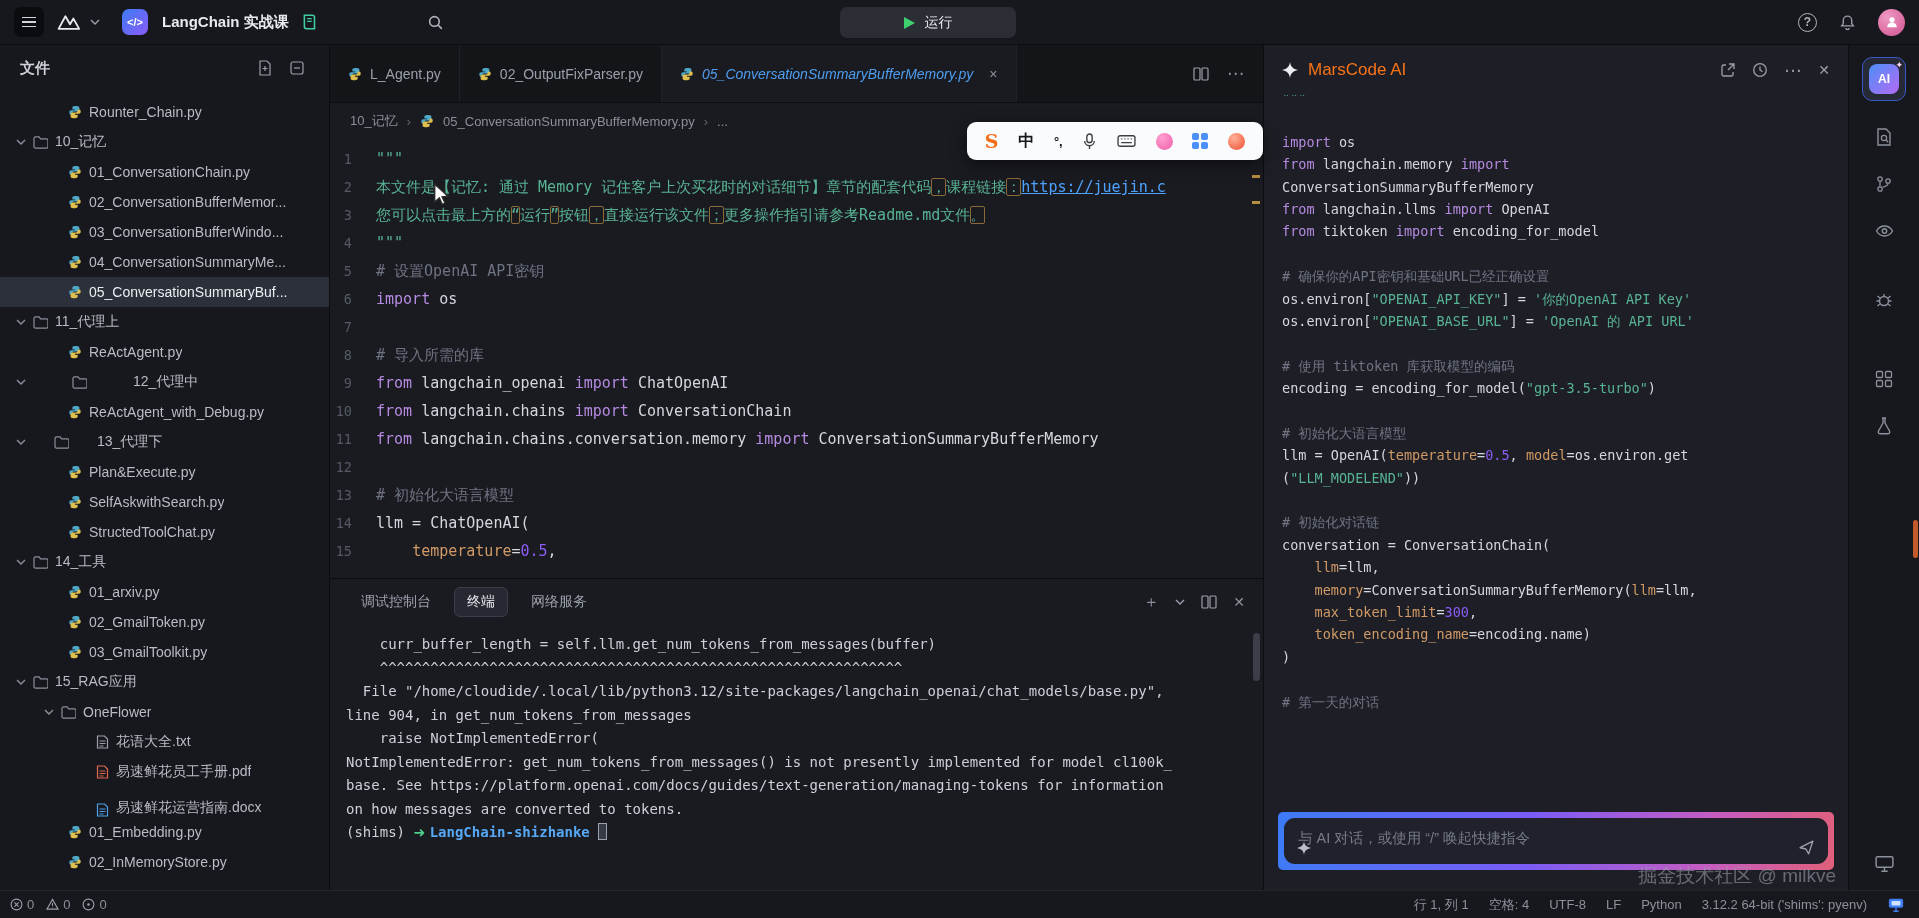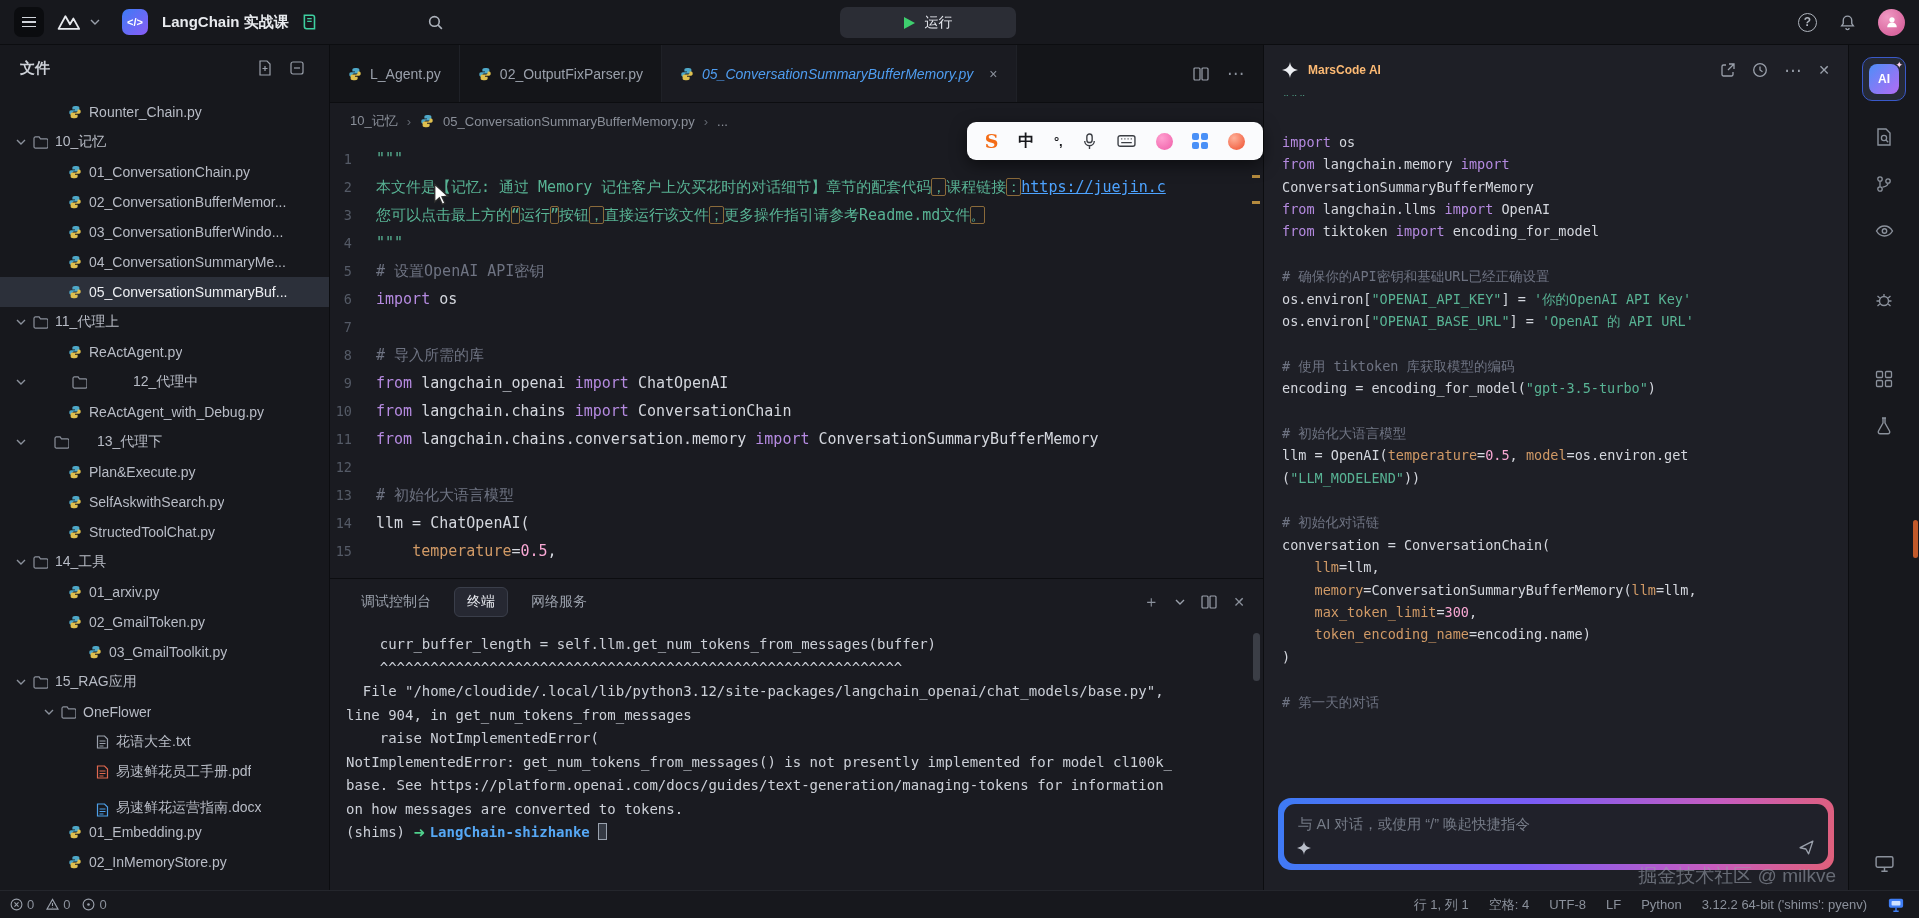--- a/index.html
+++ b/index.html
@@ -56,21 +56,21 @@
 
 
 .code-wrap{flex:1;position:relative;overflow:hidden;padding-top:6px}
 .code-line{display:flex;white-space:pre}
 .ed-code .code-line{height:28px;line-height:28px}
 .ln-num{flex:none;width:46px;text-align:right;padding-right:24px;color:#545a66;
   font:13.5px "DejaVu Sans Mono","Liberation Mono",monospace;line-height:inherit}
 .ln-body{font-family:"DejaVu Sans Mono","Liberation Mono",monospace;overflow:hidden;white-space:pre}
 .ed-code .ln-body{font-size:15px}
 .tk.pln{color:#d4d7de}.tk.kw{color:#b58ae0}.tk.str{color:#58b394}.tk.cmt{color:#6e7382}
-.tk.num{color:#f9a8d4}.tk.prm{color:#d19a66}
+.tk.num{color:#8b5cf6}.tk.prm{color:#d19a66}
 .tk.lnk{color:#4da3ff;text-decoration:underline}
 .tk.box{outline:1px solid #8a6a3a;outline-offset:-1px;border-radius:2px}
 .lint-marks{position:absolute;right:3px;top:10px;width:8px;z-index:5}
 .lint-marks i{display:block;width:8px;height:3px;background:#b58b3e;margin-bottom:23px}
 .mouse-cursor{position:absolute;left:103px;top:44px;z-index:60}
 
 
 .ime{position:absolute;top:77px;left:637px;width:296px;height:38px;background:#fafbfd;border-radius:9px;
   box-shadow:0 5px 16px rgba(0,0,0,.5);display:flex;align-items:center;justify-content:space-around;
   padding:0 8px;z-index:50;color:#3b3e44}
@@ -95,27 +95,27 @@
 .term .ln-body{font-size:14px;color:#ccd0d8}
 .term .tk.pln{color:#ccd0d8}
 .term .tk.dir{color:#56a8f5;font-weight:bold}
 .term .tk.arrow{color:#4fd08c;font-family:"DejaVu Sans",sans-serif}
 .term-cursor{display:inline-block;width:9px;height:17px;background:#353a44;border:1px solid #9aa2ae;vertical-align:-3px}
 .term-scroll{position:absolute;right:3px;top:8px;width:7px;height:48px;border-radius:4px;background:#3b3e46}
 
 
 .ai-panel{flex:0 0 585px;background:#1e1f26;border-left:1px solid #0c0d10;position:relative;overflow:hidden}
 .ai-head{height:50px;display:flex;align-items:center;gap:10px;padding:0 18px}
-.ai-title{font-size:12px;font-weight:bold;color:#fdba74;margin-right:auto}
+.ai-title{font-size:17px;font-weight:normal;color:#f97316;margin-right:auto}
 .ai-head-icons{display:flex;align-items:center;gap:16px;color:#9aa0ab}
 .ai-body{position:absolute;top:50px;bottom:112px;left:0;right:0;padding:0 18px;overflow:hidden}
 .ai-code{margin-top:-9px}
 .ai-code .code-line{height:22.4px;line-height:22.4px}
 .ai-code .ln-body{font-size:13.5px}
-.ai-inputwrap{position:absolute;left:14px;right:14px;bottom:20px;height:72px;border-radius:13px;padding:6px;
+.ai-inputwrap{position:absolute;left:14px;right:14px;bottom:20px;height:58px;border-radius:5px;padding:6px;
   background:linear-gradient(100deg,#3d7bf5,#7a5cf6 45%,#c75cc0 78%,#e0607a)}
 .ai-input{width:100%;height:100%;border-radius:11px;background:#20212a;position:relative;padding:11px 14px}
 .ai-ph{color:#767c88;font-size:14.5px}
 .ai-input-bottom{position:absolute;left:13px;right:13px;bottom:8px;display:flex;justify-content:space-between;align-items:center}
 .watermark{position:absolute;right:12px;bottom:1px;font-size:19px;color:rgba(152,158,170,.6);z-index:80;white-space:nowrap}
 
 
 .strip{flex:0 0 71px;background:#17181d;border-left:1px solid #0c0d10;display:flex;flex-direction:column;
   align-items:center;padding-top:12px}
 .ai-badge-wrap{width:44px;height:44px;border-radius:10px;background:#262a36;border:1px solid #3a59c9;
@@ -391,21 +391,21 @@
           </div>
           <div class="tree-row" style="padding-left: 68px;">
             <span class="icn ">
               <svg width="14" height="14" viewBox="0 0 16 16">
                 <path d="M8 1C6 1 5 1.8 5 3v2h3v1H3.5C2 6 1.5 7 1.5 8.5S2 11 3.5 11H5V9.5C5 8 6 7.5 7.5 7.5H11c1.2 0 2-.8 2-2V3c0-1.2-1-2-3-2z" fill="#4ea8c8"></path>
                 <path d="M8 15c2 0 3-.8 3-2v-2H8v-1h4.5c1.5 0 2-1 2-2.5S14 5 12.5 5H11v1.5C11 8 10 8.5 8.5 8.5H5c-1.2 0-2 .8-2 2V13c0 1.2 1 2 3 2z" fill="#dfc04f"></path>
               </svg>
             </span>
             <span class="tree-label">02_GmailToken.py</span>
           </div>
-          <div class="tree-row" style="padding-left: 88px;">
+          <div class="tree-row" style="padding-left: 68px;">
             <span class="icn ">
               <svg width="14" height="14" viewBox="0 0 16 16">
                 <path d="M8 1C6 1 5 1.8 5 3v2h3v1H3.5C2 6 1.5 7 1.5 8.5S2 11 3.5 11H5V9.5C5 8 6 7.5 7.5 7.5H11c1.2 0 2-.8 2-2V3c0-1.2-1-2-3-2z" fill="#4ea8c8"></path>
                 <path d="M8 15c2 0 3-.8 3-2v-2H8v-1h4.5c1.5 0 2-1 2-2.5S14 5 12.5 5H11v1.5C11 8 10 8.5 8.5 8.5H5c-1.2 0-2 .8-2 2V13c0 1.2 1 2 3 2z" fill="#dfc04f"></path>
               </svg>
             </span>
             <span class="tree-label">03_GmailToolkit.py</span>
           </div>
           <div class="tree-row" style="padding-left: 16px;">
             <span class="icn chev">

